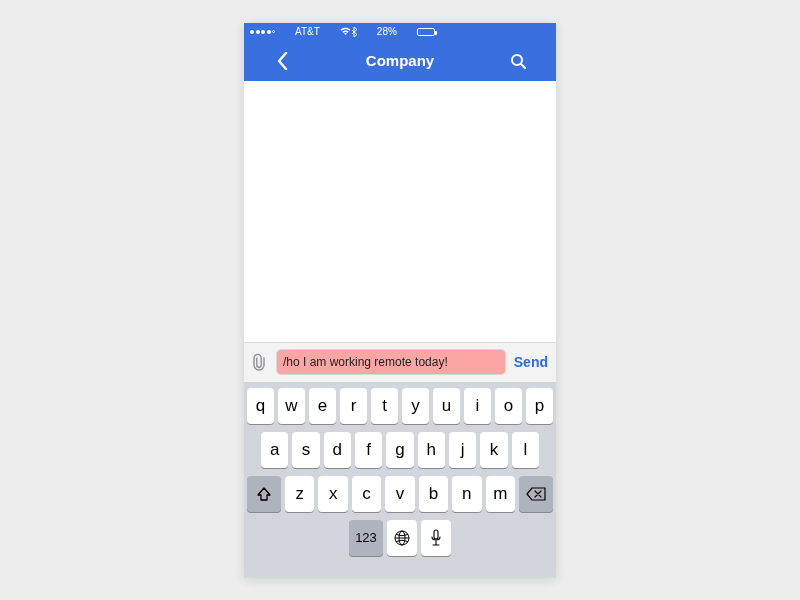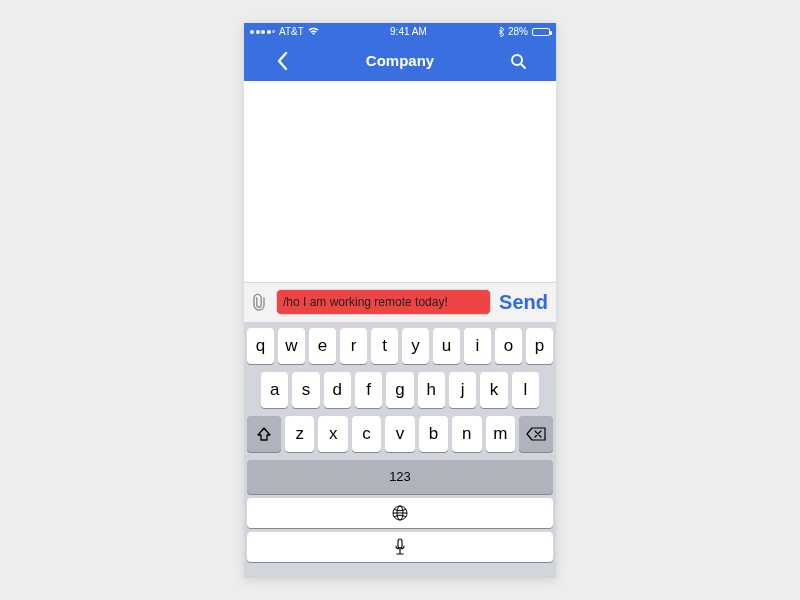--- a/index.html
+++ b/index.html
@@ -24,21 +24,21 @@
   .statusbar {
     height: 18px;
     background: #3a6fe0;
     color: #fff;
     font-size: 10px;
     display: flex;
     align-items: center;
     padding: 0 6px;
     font-weight: 500;
   }
-  .statusbar .left, .statusbar .right { display:flex; align-items:center; gap:4px; }
+  .statusbar .left, .statusbar .right { display:flex; align-items:center; gap:20px; }
   .statusbar .center { flex:1; text-align:center; }
   .dots { display:flex; gap:1.5px; align-items:center; }
   .dot { width:4px; height:4px; border-radius:50%; background:#fff; }
   .dot.empty { background:transparent; border:0.8px solid #fff; width:3px; height:3px;}
   .wifi-icon, .bt-icon { display:inline-block; }
   .battery {
     width:18px; height:8px; border:1px solid #fff; border-radius:2px;
     position:relative;
   }
   .battery::after{
@@ -68,42 +68,42 @@
     border-top:1px solid #d9d9dc;
     display:flex;
     align-items:center;
     padding:0 8px;
     gap:8px;
   }
   .attach { color:#8e8e93; display:flex; align-items:center; }
   .textfield {
     flex:1;
     height:26px;
-    background:#ef4444;
+    background:#fca5a5;
     border:1px solid #d9d9dc;
     border-radius:5px;
     font-size:12px;
     padding:0 6px;
     color:#222;
     outline:none;
   }
   .send {
     color:#2f6be0;
     font-weight:700;
-    font-size:20px;
+    font-size:14px;
     background:none;
     border:none;
   }
   
   .keyboard {
     background:#d2d5db;
     padding:6px 3px 4px 3px;
   }
   .krow { display:flex; gap:4px; margin-bottom:8px; justify-content:center;}
-  .krow:last-child{ margin-bottom:12px;flex-direction:column;}
+  .krow:last-child{ margin-bottom:18px;}
   .key {
     background:#fff;
     border-radius:4px;
     box-shadow:0 1px 0 #88898c;
     height:36px;
     display:flex;
     align-items:center;
     justify-content:center;
     font-size:17px;
     color:#000;
@@ -136,21 +136,20 @@
           <span class="dot"></span>
           <span class="dot empty"></span>
       </span>
       <span>AT&amp;T</span>
       <span class="wifi-icon">
         <svg width="11" height="9" viewBox="0 0 11 9">
             <path d="M5.5 8 L7 6.3 C6.2 5.6 4.8 5.6 4 6.3 Z M2.3 4.6 C4 3 7 3 8.7 4.6 L7.7 5.7 C6.5 4.6 4.5 4.6 3.3 5.7 Z M0.5 2.6 C3.2 0.1 7.8 0.1 10.5 2.6 L9.5 3.7 C7.3 1.7 3.7 1.7 1.5 3.7 Z" fill="#fff"></path>
           </svg>
       </span>
     </div>
-    <div class="center">9:41 AM</div>
     <div class="right">
       <span class="bt-icon">
         <svg width="6" height="10" viewBox="0 0 6 10">
             <path d="M3 0 L3 10 L6 7.5 L1 3 M3 0 L6 2.5 L1 7" stroke="#fff" stroke-width="0.9" fill="none"></path>
           </svg>
       </span>
       <span>28%</span>
       <span class="battery"><span class="battery-fill"></span></span>
     </div>
   </div>

